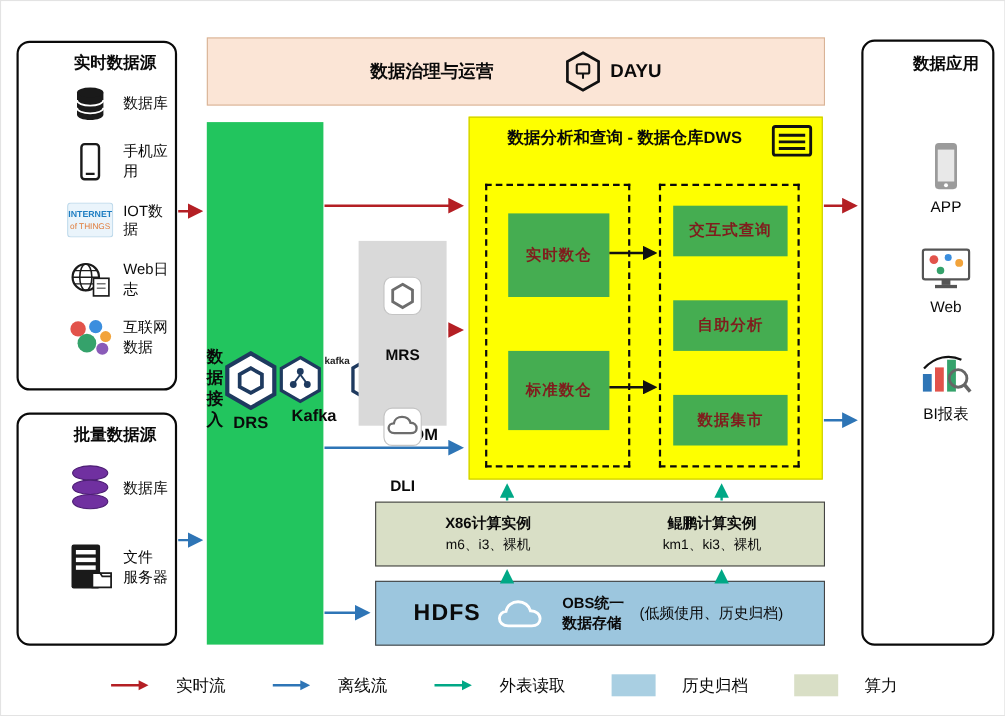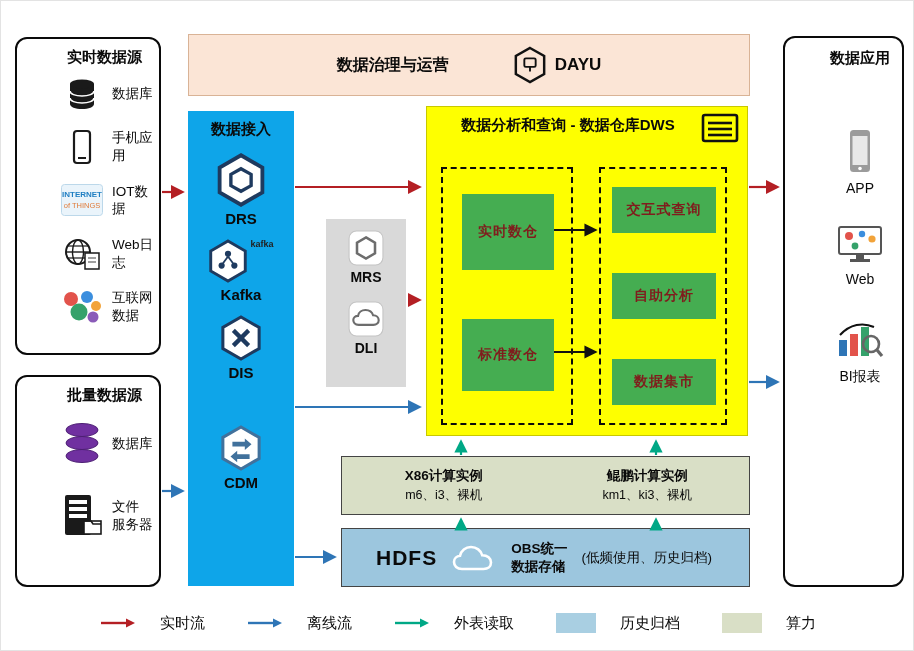--- a/index.html
+++ b/index.html
@@ -146,21 +146,21 @@
         <svg width="34" height="38" viewBox="0 0 36 40">
           <path d="M18 2 L33 10.5 V29.5 L18 38 L3 29.5 V10.5 Z" fill="none" stroke="#111" stroke-width="2.6"></path>
           <rect x="12" y="13" width="12" height="9" rx="1.5" fill="none" stroke="#111" stroke-width="2"></rect>
           <line x1="18" y1="22" x2="18" y2="27" stroke="#111" stroke-width="2"></line>
         </svg>
       </span>
       <span style="font-weight:700;font-size:17px;">DAYU</span>
     </div>
   </div>
 
-  <div class="panel" style="left:187px;top:110px;width:106px;height:475px;background:#0ea5e9;display:flex;flex-direction:column;align-items:center;">
+  <div class="panel" style="left:187px;top:110px;width:106px;height:475px;background:#22c55e;display:flex;flex-direction:row;align-items:center;">
     <div class="title" style="margin-top:9px;">数据接入</div>
     <div class="svc" style="margin-top:14px;">
       <span class="icon">
         <svg width="50" height="54" viewBox="0 0 44 48">
           <path d="M22 2 L41 13 V35 L22 46 L3 35 V13 Z" fill="#fff" stroke="#1e3a5f" stroke-width="3.4"></path>
           <path d="M22 14 L31 19 V29 L22 34 L13 29 V19 Z" fill="none" stroke="#1e3a5f" stroke-width="3"></path>
         </svg>
       </span>
       <span class="svc-name">DRS</span>
     </div>
@@ -195,21 +195,21 @@
         <svg width="42" height="46" viewBox="0 0 44 48">
           <path d="M22 2 L41 13 V35 L22 46 L3 35 V13 Z" fill="#fff" stroke="#41719c" stroke-width="3.2"></path>
           <path d="M13 17.5 h13 v-3.5 l7 6 -7 6 v-3.5 h-13 z" fill="#41719c"></path>
           <path d="M31 30.5 h-13 v-3.5 l-7 6 7 6 v-3.5 h13 z" fill="#41719c"></path>
         </svg>
       </span>
       <span class="svc-name">CDM</span>
     </div>
   </div>
 
-  <div class="panel" style="left:325px;top:218px;width:80px;height:168px;background:#d9d9d9;display:flex;flex-direction:column;align-items:center;padding-top:11px;">
+  <div class="panel" style="left:325px;top:218px;width:80px;height:168px;background:#d9d9d9;display:flex;flex-direction:column;align-items:center;padding-top:32px;gap:24px;">
     <span class="icon">
       <svg width="36" height="36" viewBox="0 0 34 34">
         <rect x="1" y="1" width="32" height="32" rx="7" fill="#fff" stroke="#c4c4c4"></rect>
         <path d="M17 7 L25.5 12 V22 L17 27 L8.5 22 V12 Z" fill="none" stroke="#6d6d6d" stroke-width="2.4"></path>
       </svg>
     </span>
     <span class="svc-name" style="font-size:14px;">MRS</span>
     <span class="icon" style="margin-top:16px;">
       <svg width="36" height="36" viewBox="0 0 34 34">
         <rect x="1" y="1" width="32" height="32" rx="7" fill="#fff" stroke="#c4c4c4"></rect>

